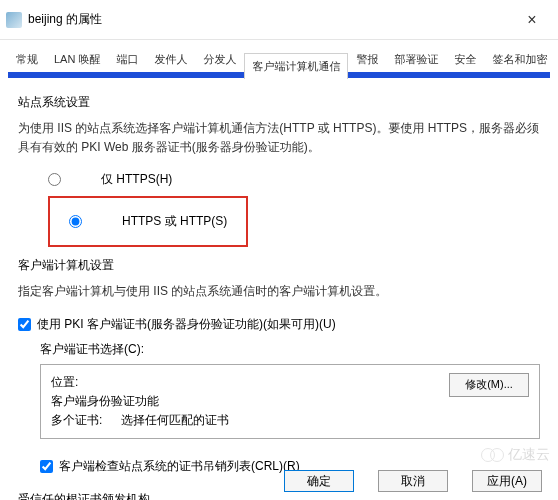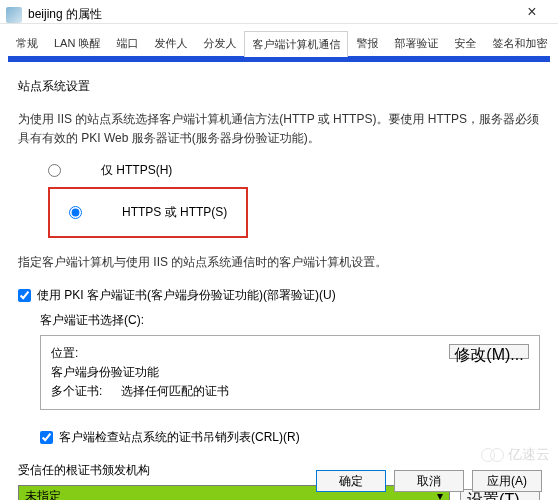--- a/index.html
+++ b/index.html
@@ -1,41 +1,41 @@
 <!DOCTYPE html>
 <html><head>
   <meta charset="utf-8">
   <style>
     * { box-sizing: border-box; margin: 0; padding: 0; }
     body { font-family: "Microsoft YaHei", SimSun, Arial, sans-serif; font-size: 12px; width: 558px; height: 500px; background: #fff; position: relative; overflow: hidden; }
-    .titlebar { height: 24px; display: flex; align-items: flex-end; padding: 0 6px; border-bottom: 1px solid #e5e5e5; }
+    .titlebar { height: 40px; display: flex; align-items: center; padding: 0 6px; border-bottom: 1px solid #e5e5e5; }
     .titlebar-icon { width: 16px; height: 16px; margin-right: 6px; background: linear-gradient(135deg, #7fb3d5, #d4e6f1); border-radius: 2px; }
     .titlebar-title { flex: 1; font-size: 12px; }
     .titlebar-close { width: 40px; height: 100%; display: flex; align-items: center; justify-content: center; font-size: 16px; color: #333; cursor: pointer; }
     .tabs { display: flex; margin: 6px 8px 0 8px; border-bottom: 6px solid #1d4ed8; flex-wrap: nowrap; }
     .tab { padding: 5px 7px; font-size: 11px; border: 1px solid transparent; border-bottom: none; cursor: pointer; white-space: nowrap; color: #333; }
-    .tab.active { border-color: #d0d0d0; background: #fff; position: relative; top: 1px; }
+    .tab.active { border-color: #d0d0d0; background: #fff; position: relative; top: 7px; }
     .content { padding: 10px 18px; }
     .section-title { font-size: 12px; margin: 6px 0 4px 0; color: #000; }
-    .desc { font-size: 12px; color: #333; line-height: 1.6; margin: 15px 0 14px 0; }
+    .desc { font-size: 12px; color: #333; line-height: 1.6; margin: 8px 0 14px 0; }
     .radio-group { margin: 10px 0 10px 30px; }
     .radio-item { display: flex; align-items: center; margin: 8px 0; gap: 34px; }
     .radio-item input { margin-right: 6px; }
     .highlight-box { border: 2px solid #d93025; padding: 2px 6px; display: inline-flex; align-items: center; }
     .checkbox-row { display: flex; align-items: center; margin: 12px 0 8px 0; }
     .checkbox-row input { margin-right: 6px; }
     .sub-label { margin: 4px 0 4px 22px; }
     .cert-box { border: 1px solid #aaa; margin: 6px 0 19px 22px; padding: 8px 10px; display: flex; gap: 10px; align-items: flex-start; }
     .cert-details { flex: 1; font-size: 12px; line-height: 1.6; }
     .cert-row { display: flex; }
     .cert-key { width: 70px; }
-    .side-btn { width: 80px; height: 15px; border: 1px solid #999; background: #f5f5f5; font-size: 16px; cursor: pointer; }
+    .side-btn { width: 80px; height: 24px; border: 1px solid #999; background: #f5f5f5; font-size: 11px; cursor: pointer; }
     .dropdown-row { display: flex; gap: 10px; margin: 6px 0 6px 0; align-items: center; }
     .dropdown { flex: 1; border: 1px solid #7a7a7a; height: 22px; padding: 2px 6px; font-size: 12px; background: #84cc16; display: flex; align-items: center; justify-content: space-between; cursor: pointer; }
-    .footer { position: absolute; bottom: 8px; right: 16px; display: flex; gap: 8px; }
+    .footer { position: absolute; bottom: 8px; right: 16px; display: flex; gap: 24px; }
     .btn { min-width: 70px; height: 22px; border: 1px solid #999; background: #f5f5f5; font-size: 12px; cursor: pointer; padding: 0 8px; }
     .btn.primary { border-color: #0078d7; }
     .watermark { position: absolute; right: 8px; bottom: 36px; opacity: 0.3; display: flex; align-items: center; gap: 4px; font-size: 14px; color: #888; pointer-events: none; }
     .watermark-icon { display: flex; }
     .watermark-icon span { width: 14px; height: 14px; border: 1.5px solid #aaa; border-radius: 50%; }
     .watermark-icon span + span { margin-left: -5px; }
   </style>
 </head>
 <body>
 
@@ -70,25 +70,26 @@
       <span>仅 HTTPS(H)</span>
     </label>
     <div class="highlight-box">
       <label class="radio-item" style="margin:13px">
         <input type="radio" name="proto" checked="" style="">
         <span>HTTPS 或 HTTP(S)</span>
       </label>
     </div>
   </div>
 
+  <div class="section-title">客户端计算机设置</div>
   <div class="desc">指定客户端计算机与使用 IIS 的站点系统通信时的客户端计算机设置。</div>
 
   <label class="checkbox-row">
     <input type="checkbox" checked="" style="">
-    <span>使用 PKI 客户端证书(客户端身份验证功能)(部署验证)(U)</span>
+    <span>使用 PKI 客户端证书(服务器身份验证功能)(如果可用)(U)</span>
   </label>
 
   <div class="sub-label">客户端证书选择(C):</div>
 
   <div class="cert-box">
     <div class="cert-details">
       <div class="cert-row">
         <span class="cert-key">位置:</span>
         <span></span>
       </div>

